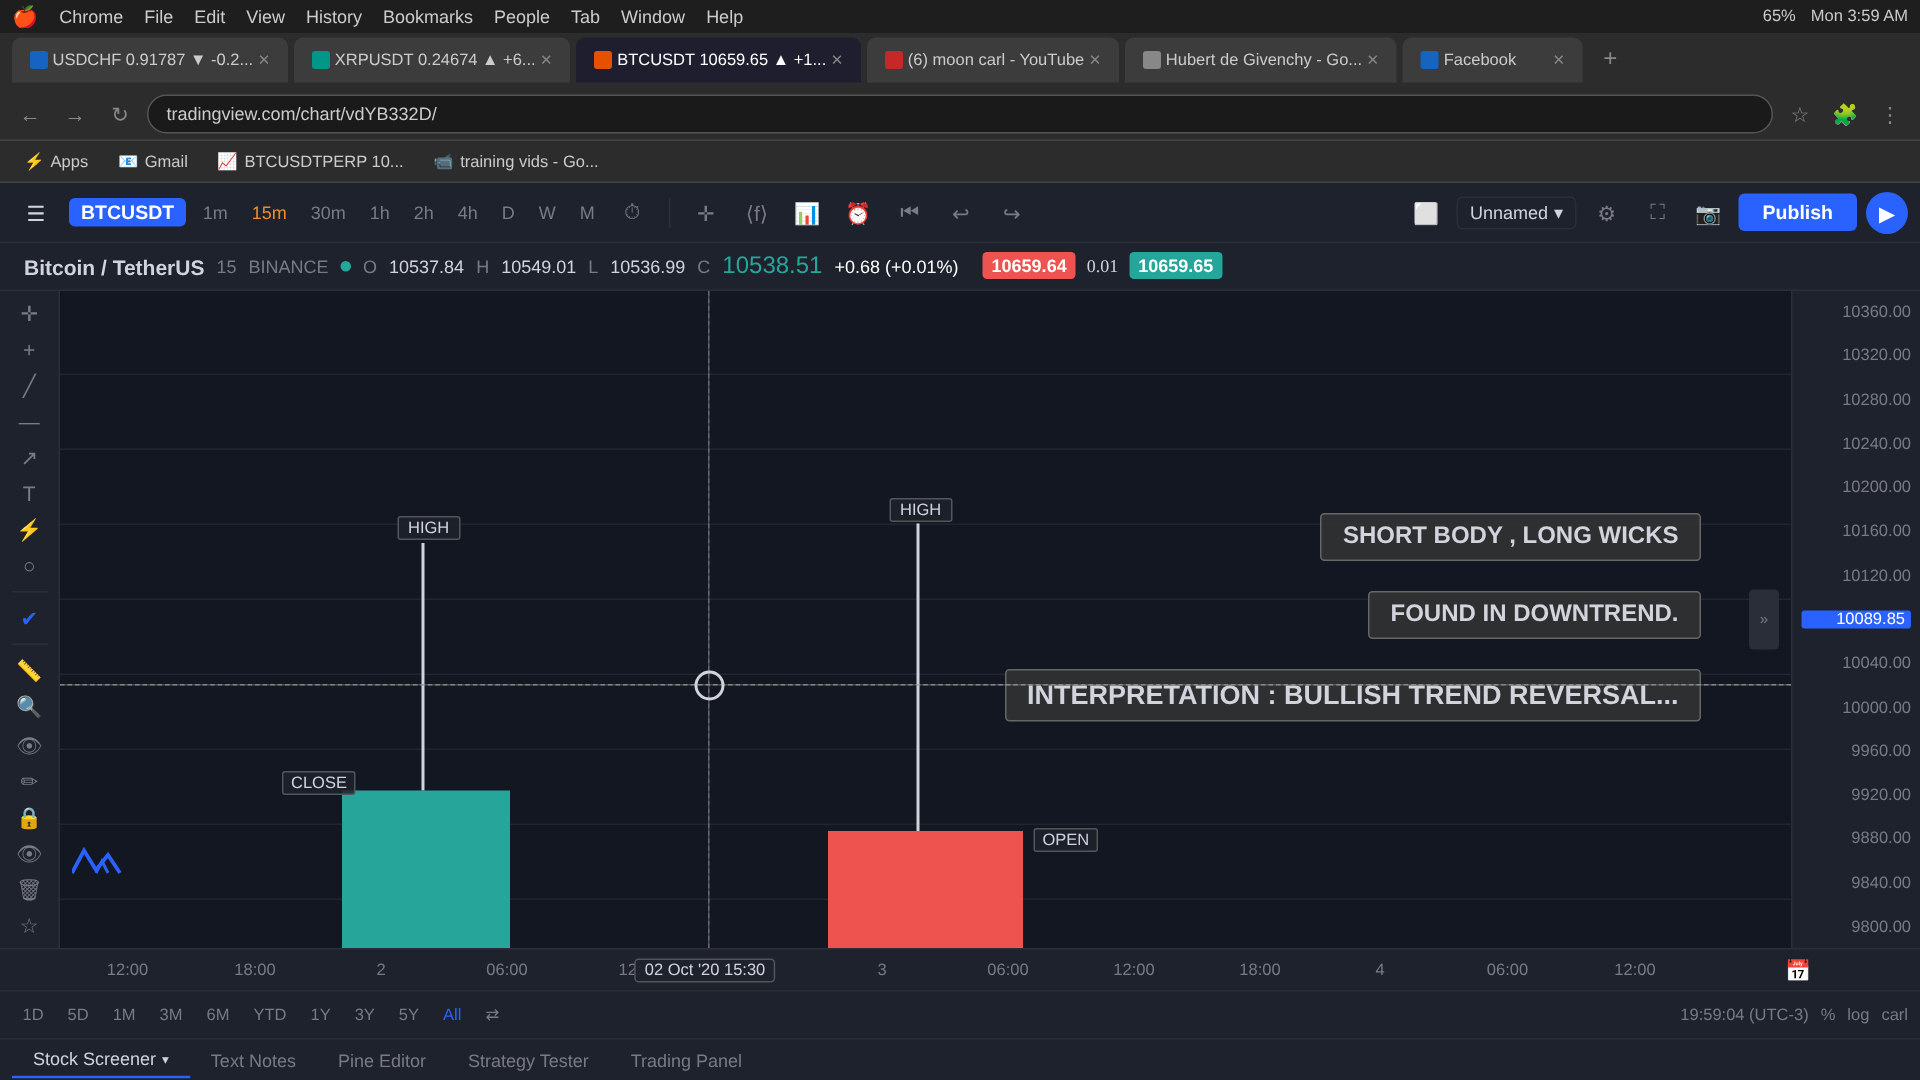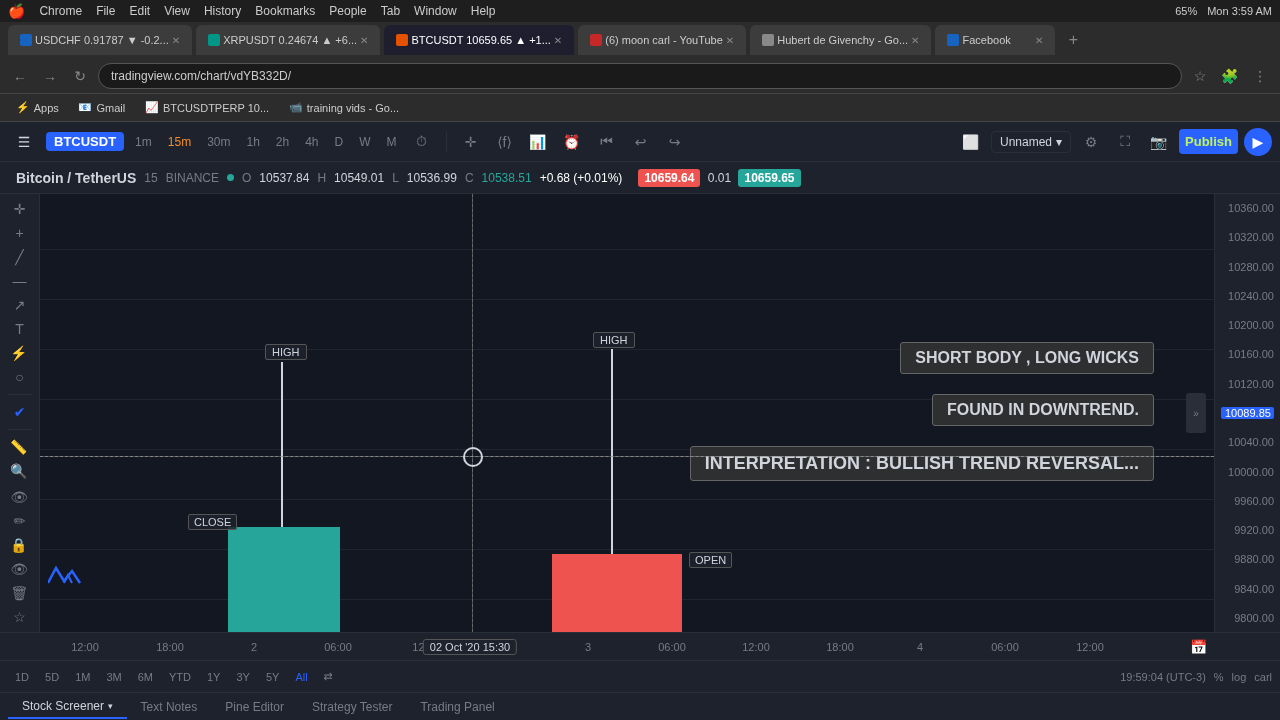--- a/index.html
+++ b/index.html
@@ -135,24 +135,24 @@
     .tv-timeframe.active { color: #f28c28; }
     .tv-toolbar-divider { width: 1px; height: 20px; background: #2a2e39; margin: 0 4px; }
     .tv-toolbar-btn {
       width: 28px; height: 28px;
       display: flex; align-items: center; justify-content: center;
       color: #787b86; border-radius: 4px; cursor: pointer; font-size: 14px;
     }
     .tv-toolbar-right { margin-left: auto; display: flex; align-items: center; gap: 6px; }
     .publish-btn {
       background: #2962ff;
-      color: #bef264;
+      color: #ffffff;
       border: none;
       border-radius: 4px;
-      padding: 5px 6px;
+      padding: 5px 16px;
       font-size: 13px;
       font-weight: 600;
       cursor: pointer;
     }
     .unnamed-dropdown {
       display: flex; align-items: center; gap: 4px;
       border: 1px solid #2a2e39; border-radius: 4px;
       padding: 3px 8px; font-size: 12px; color: #d1d4dc; cursor: pointer;
     }
 
@@ -174,21 +174,21 @@
     .ohlc-val { color: #d1d4dc; }
     .ohlc-change { color: #ffffff; }
     .price-badge {
       background: #ef5350;
       color: white;
       border-radius: 3px;
       padding: 2px 6px;
       font-size: 12px;
       font-weight: 600;
     }
-    .price-small { color: #d1d4dc; font-size: 12px; }
+    .price-small { color: #d1d4dc; font-size: 12px; font-family: Liberation Serif, serif; }
 
     
     .tv-main {
       display: flex;
       flex: 1;
       overflow: hidden;
     }
 
     
     .tv-left-sidebar {
@@ -307,21 +307,21 @@
       font-size: 11px;
       color: #d1d4dc;
       background: rgba(30,34,45,0.85);
       border: 1px solid #555;
       border-radius: 2px;
       padding: 1px 6px;
     }
 
     
     .tv-price-axis {
-      width: 66px;
+      width: 86px;
       background: #1e222d;
       border-left: 1px solid #2a2e39;
       display: flex;
       flex-direction: column;
       justify-content: space-between;
       padding: 8px 6px;
       font-size: 11px;
       color: #787b86;
       flex-shrink: 0;
     }
@@ -557,21 +557,21 @@
     <span style="font-size:12px;color:#787b86;">15</span>
     <span style="font-size:12px;color:#787b86;">BINANCE</span>
     <div class="dot-live"></div>
     <span class="ohlc-item">O</span>
     <span class="ohlc-val">10537.84</span>
     <span class="ohlc-item">H</span>
     <span class="ohlc-val">10549.01</span>
     <span class="ohlc-item">L</span>
     <span class="ohlc-val">10536.99</span>
     <span class="ohlc-item">C</span>
-    <span style="color:#26a69a;font-size:12px;">10538.51</span>
+    <span style="color:#26a69a;font-size:16px;">10538.51</span>
     <span class="ohlc-change">+0.68 (+0.01%)</span>
     <div style="margin-left:8px;">
       <span class="price-badge">10659.64</span>
       <span class="price-small" style="margin-left:4px;">0.01</span>
       <span class="price-badge" style="margin-left:4px;background:#26a69a;">10659.65</span>
     </div>
   </div>
 
   <div class="tv-main">
 

